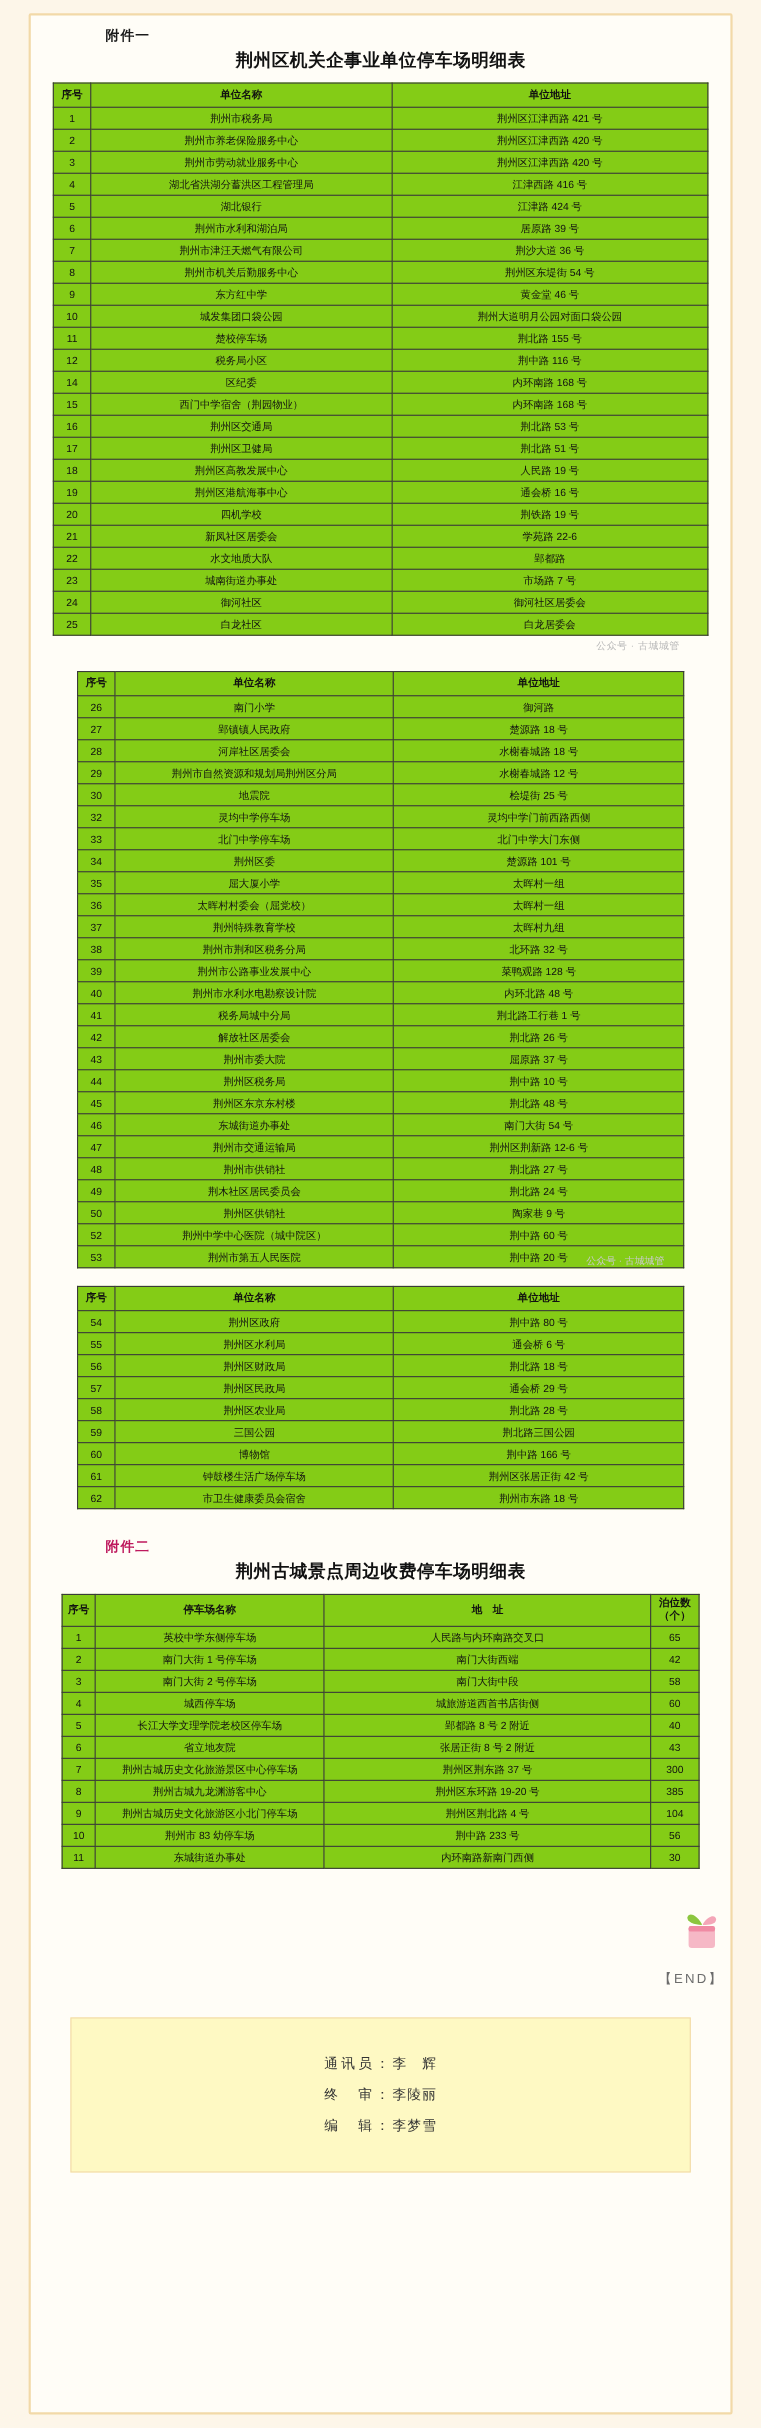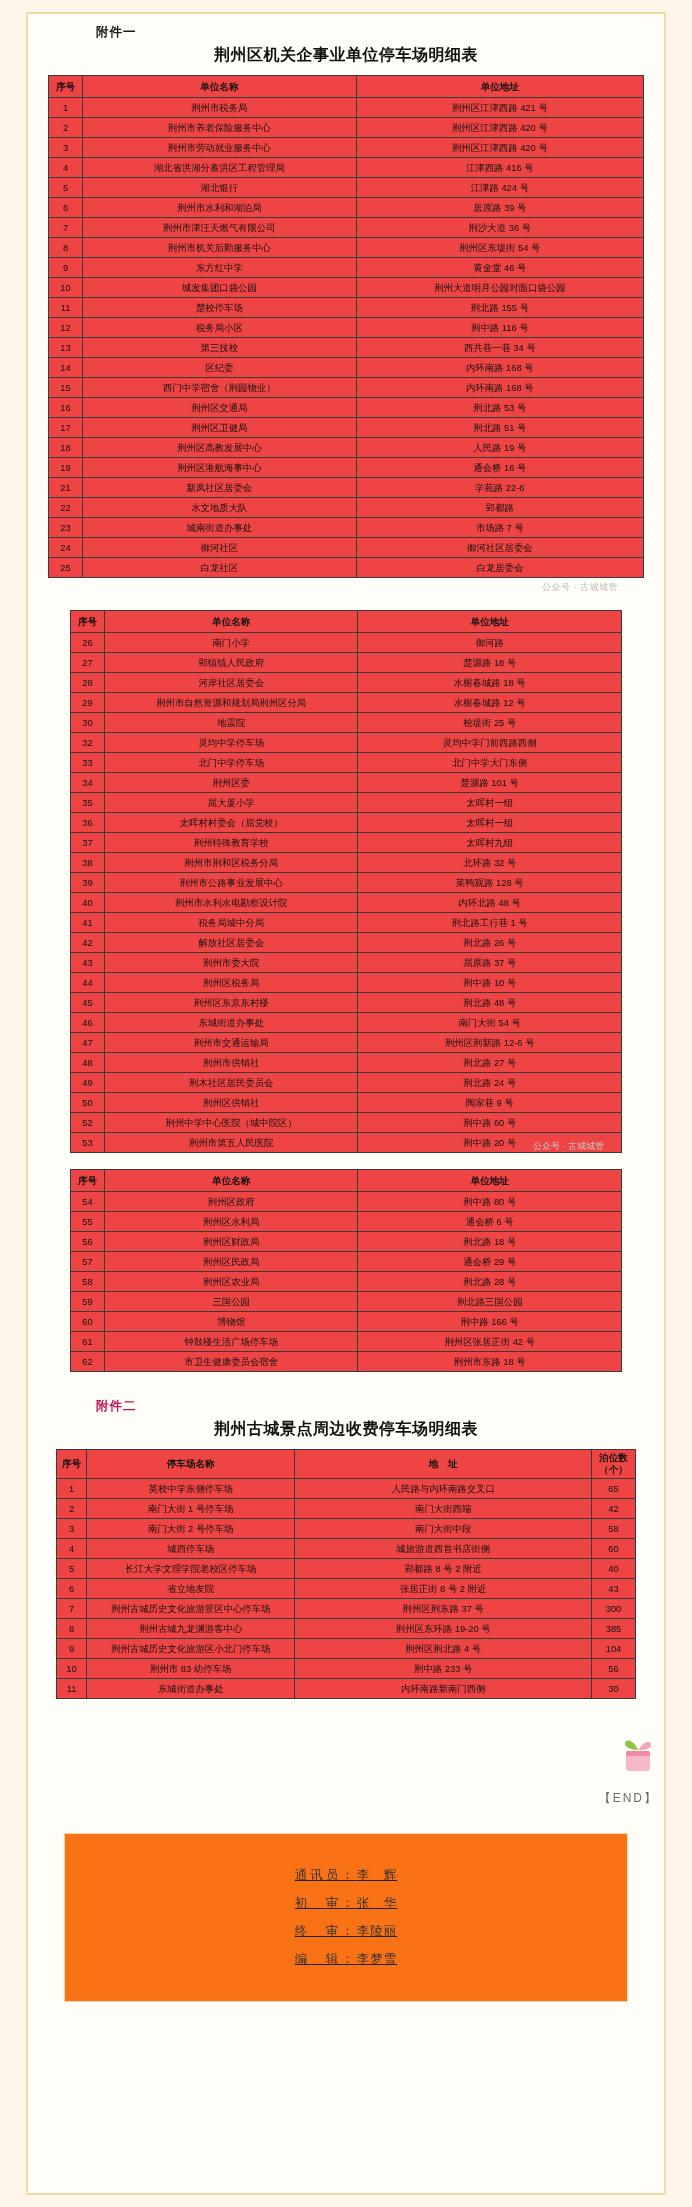--- a/index.html
+++ b/index.html
@@ -49,21 +49,21 @@
     font-weight: bold;
     color: #111;
     margin: 4px 0 9px 0;
     letter-spacing: 0.5px;
     font-family: Liberation Sans, sans-serif;
   }
   table.tbl {
     border-collapse: collapse;
     width: 100%;
     font-size: 9.4px;
-    background: #ef4444;
+    background: #84cc16;
     table-layout: fixed;
   }
   table.tbl th, table.tbl td {
     border: 1px solid #3a3a3a;
     text-align: center;
     vertical-align: middle;
     padding: 2px 1px;
     line-height: 1.25;
     color: #111;
     word-break: break-all;
@@ -123,22 +123,21 @@
   .end-text {
     font-size: 12px;
     color: #6c6c6c;
     letter-spacing: 2px;
     margin-top: 10px;
   }
   .credits {
     margin: 26px 30px 0 30px;
     border: 1.5px solid #f2d9a8;
     padding: 22px 0 22px 0;
-    background: #f97316;
-    text-decoration: underline;
+    background: #fef9c3;
   }
   .credit-row {
     font-size: 12.5px;
     color: #333;
     text-align: center;
     margin: 11px 0;
     letter-spacing: 1px;
   }
   .credit-row .lbl { letter-spacing: 3px; }
   .spacer-bottom { height: 34px; }
@@ -222,25 +221,20 @@
               <td>11</td>
               <td>楚校停车场</td>
               <td>荆北路 155 号</td>
             </tr>
             <tr>
               <td>12</td>
               <td>税务局小区</td>
               <td>荆中路 116 号</td>
             </tr>
             <tr>
-              <td>13</td>
-              <td>第三技校</td>
-              <td>西共巷一巷 34 号</td>
-            </tr>
-            <tr>
               <td>14</td>
               <td>区纪委</td>
               <td>内环南路 168 号</td>
             </tr>
             <tr>
               <td>15</td>
               <td>西门中学宿舍（荆园物业）</td>
               <td>内环南路 168 号</td>
             </tr>
             <tr>
@@ -255,20 +249,25 @@
             </tr>
             <tr>
               <td>18</td>
               <td>荆州区高教发展中心</td>
               <td>人民路 19 号</td>
             </tr>
             <tr>
               <td>19</td>
               <td>荆州区港航海事中心</td>
               <td>通会桥 16 号</td>
+            </tr>
+            <tr>
+              <td>20</td>
+              <td>四机学校</td>
+              <td>荆铁路 19 号</td>
             </tr>
             <tr>
               <td>21</td>
               <td>新凤社区居委会</td>
               <td>学苑路 22-6</td>
             </tr>
             <tr>
               <td>22</td>
               <td>水文地质大队</td>
               <td>郢都路</td>
@@ -613,23 +612,20 @@
         </svg>
       </div>
       <div class="end-text">【END】</div>
     </div>
 
     <div class="credits">
       <div class="credit-row">
         <span class="lbl">通讯员：</span><span>李　辉</span>
       </div>
       <div class="credit-row">
-        <span class="lbl">初　审：</span><span>张　华</span>
-      </div>
-      <div class="credit-row">
         <span class="lbl">终　审：</span><span>李陵丽</span>
       </div>
       <div class="credit-row">
         <span class="lbl">编　辑：</span><span>李梦雪</span>
       </div>
     </div>
 
     <div class="spacer-bottom"></div>
   </div>
 </div>

